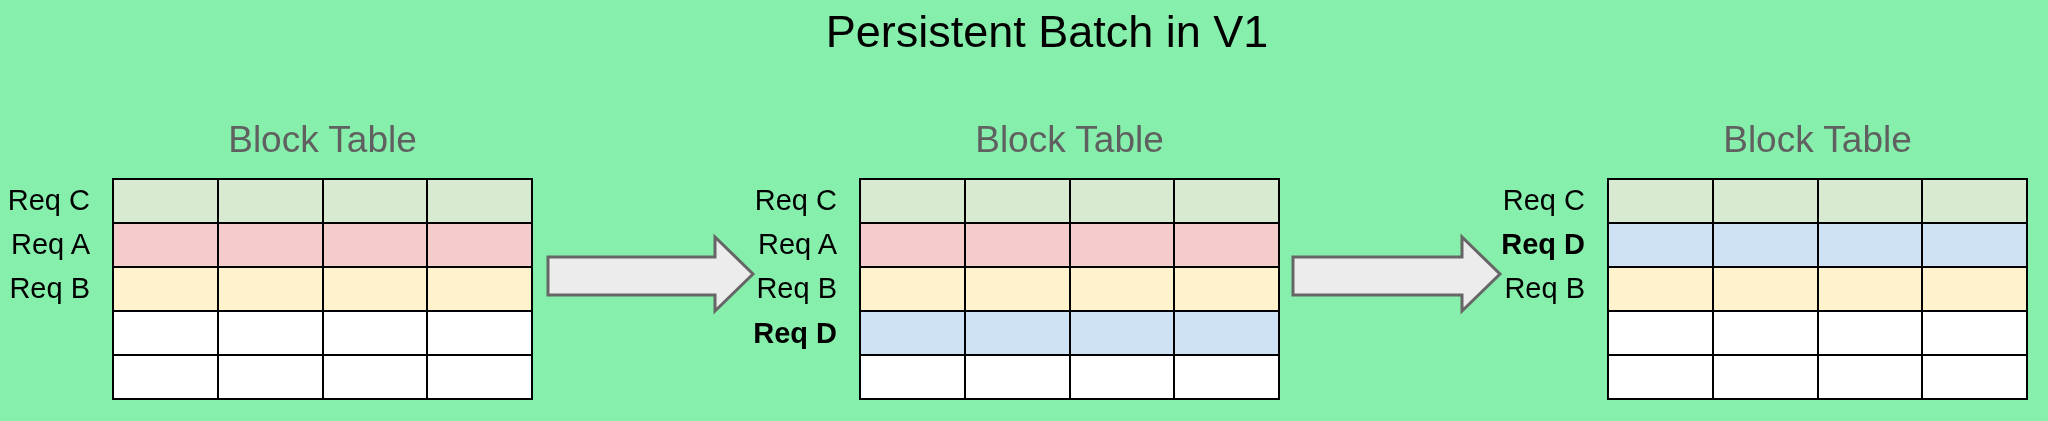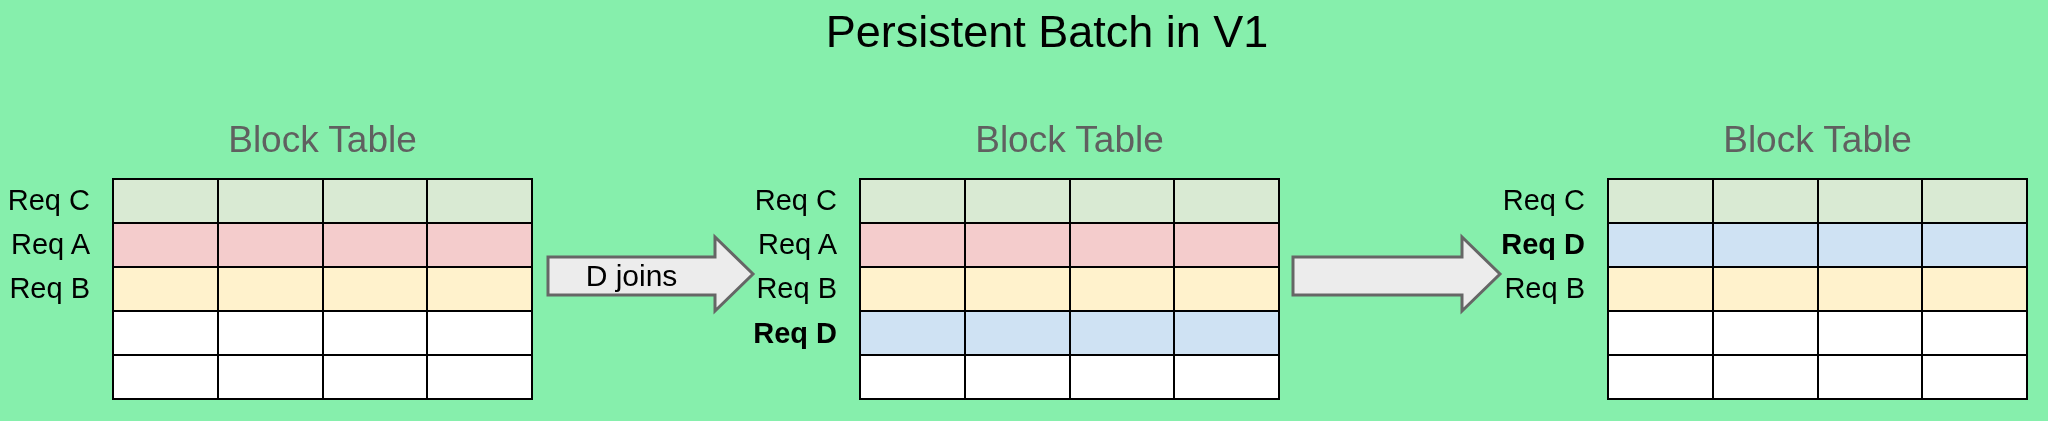--- a/index.html
+++ b/index.html
@@ -98,21 +98,20 @@
 
 <div class="canvas">
 
   <div class="main-title">Persistent Batch in V1</div>
 
   <svg class="arrow-svg" viewBox="0 0 2048 421" xmlns="http://www.w3.org/2000/svg">
     <polygon points="548,257 715,257 715,237 753,274 715,311 715,295 548,295" fill="#ececec" stroke="#666666" stroke-width="3" stroke-linejoin="miter"></polygon>
     <polygon points="1293,257 1462,257 1462,237 1500,274 1462,311 1462,295 1293,295" fill="#ececec" stroke="#666666" stroke-width="3" stroke-linejoin="miter"></polygon>
   </svg>
 
-  <div id="arrow1-label" class="arrow-label">D joins</div>
 
   <div id="t1-title" class="btable-title">Block Table</div>
   <div id="t1-labels" class="rowlabels">
     <div class="rlabel">Req C</div>
     <div class="rlabel">Req A</div>
     <div class="rlabel">Req B</div>
     <div class="rlabel"></div>
     <div class="rlabel"></div>
   </div>
   <div id="t1-grid" class="bgrid">

